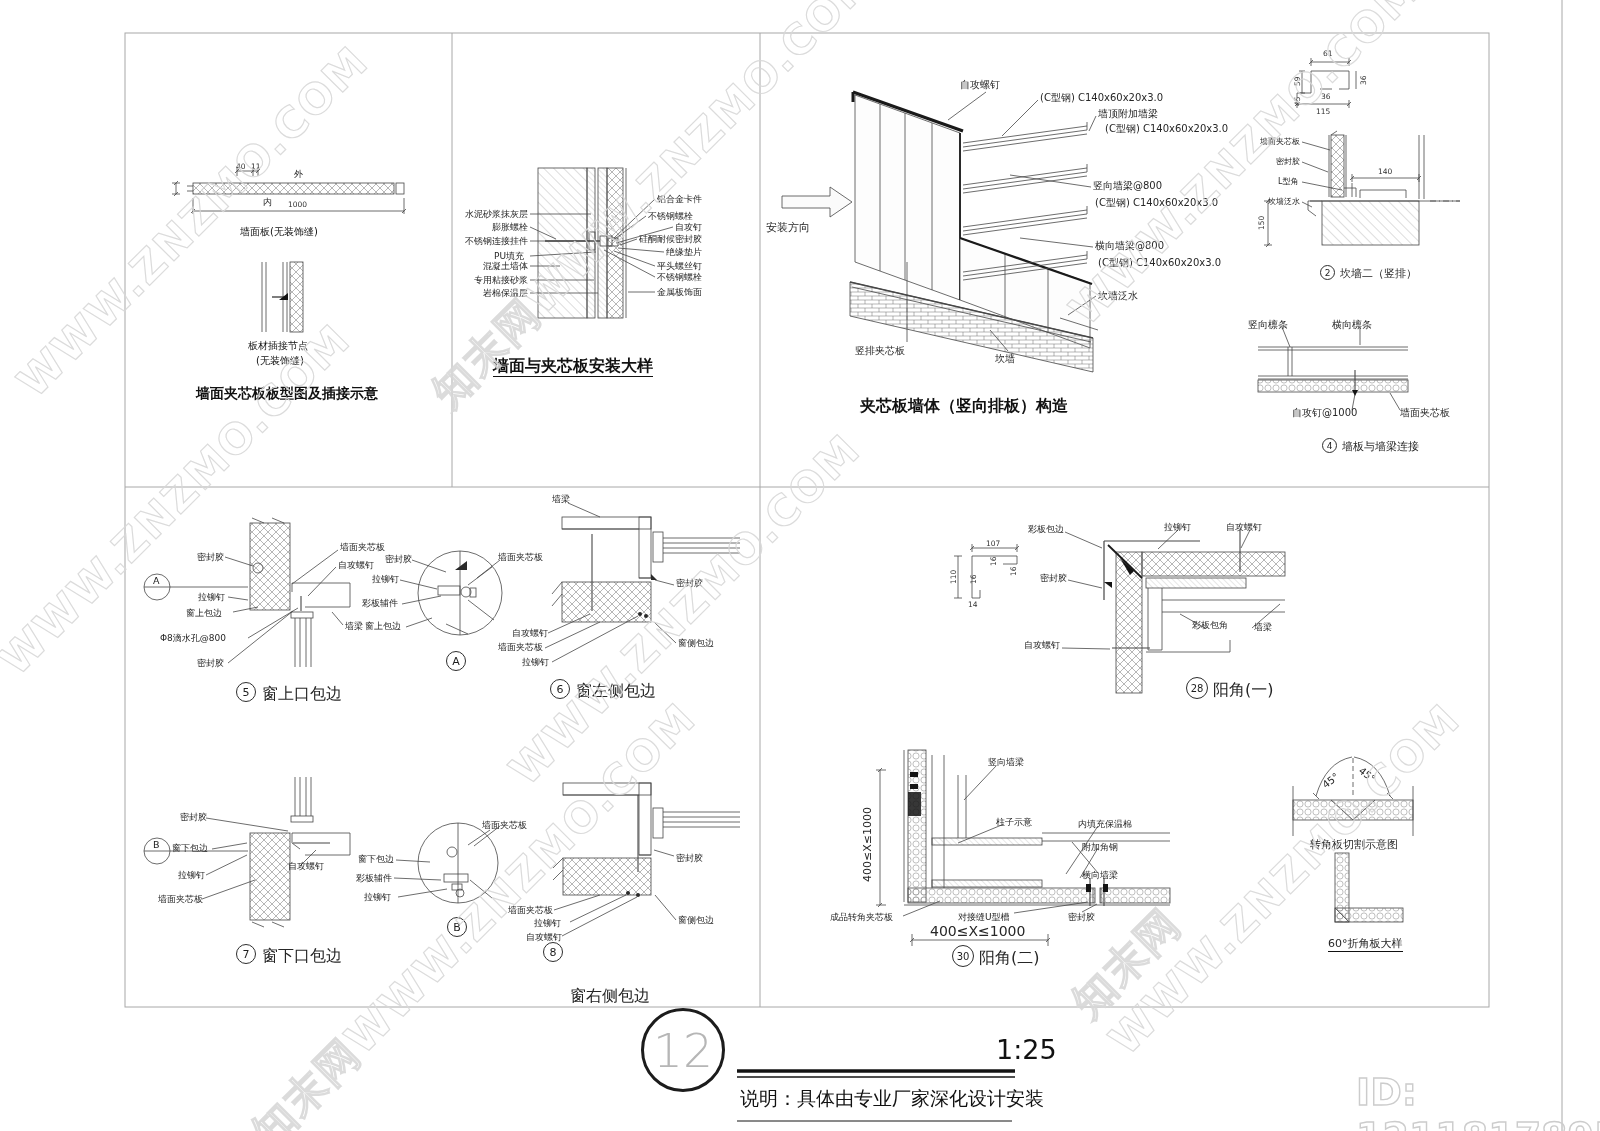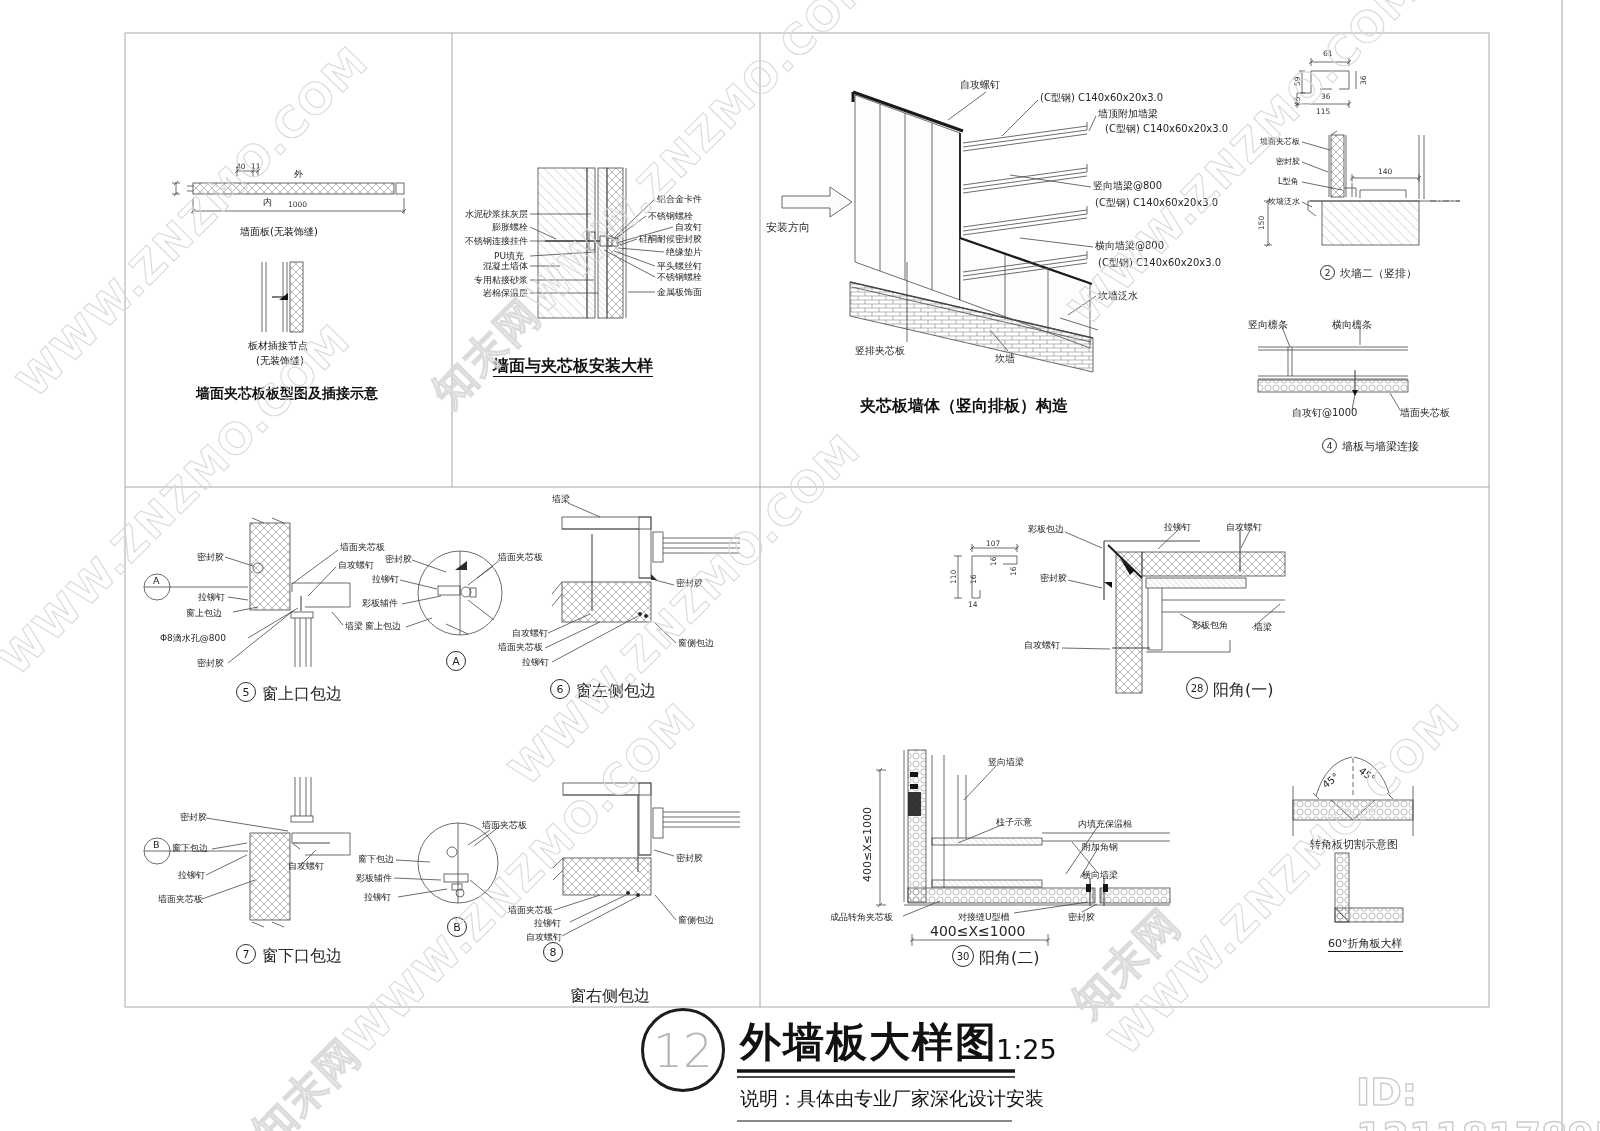--- a/index.html
+++ b/index.html
@@ -444,19 +444,18 @@
 <span class="t t13" style="left:979px;top:950px">阳角(二)</span>
 
 <span class="t t10" style="left:1322px;top:776px;transform:rotate(-38deg)">45°</span>
 <span class="t t10" style="left:1358px;top:770px;transform:rotate(38deg)">45°</span>
 <span class="t t11" style="left:1310px;top:839px">转角板切割示意图</span>
 <span class="t t11 und" style="left:1328px;top:938px">60°折角板大样</span>
 
 <div class="circ" style="left:641px;top:1008px;width:84px;height:84px;border-width:3px;border-color:#1c1c1c">
   <span id="tb-num">12</span>
 </div>
-<span class="t ttl" style="left:740px;top:1022px;font-size:41px;letter-spacing:2px">外墙板大样图</span>
 <span class="t" style="left:996px;top:1036px;font-size:27px;color:#111">1:25</span>
 <span class="t" style="left:740px;top:1089px;font-size:19px;color:#111">说明：具体由专业厂家深化设计安装</span>
 
 <div class="brand" style="left:1356px;top:1070px;font-size:38px;-webkit-text-stroke:1.4px #cccccc">ID: 1211817895</div>
 
 </div>
 
 </body></html>

